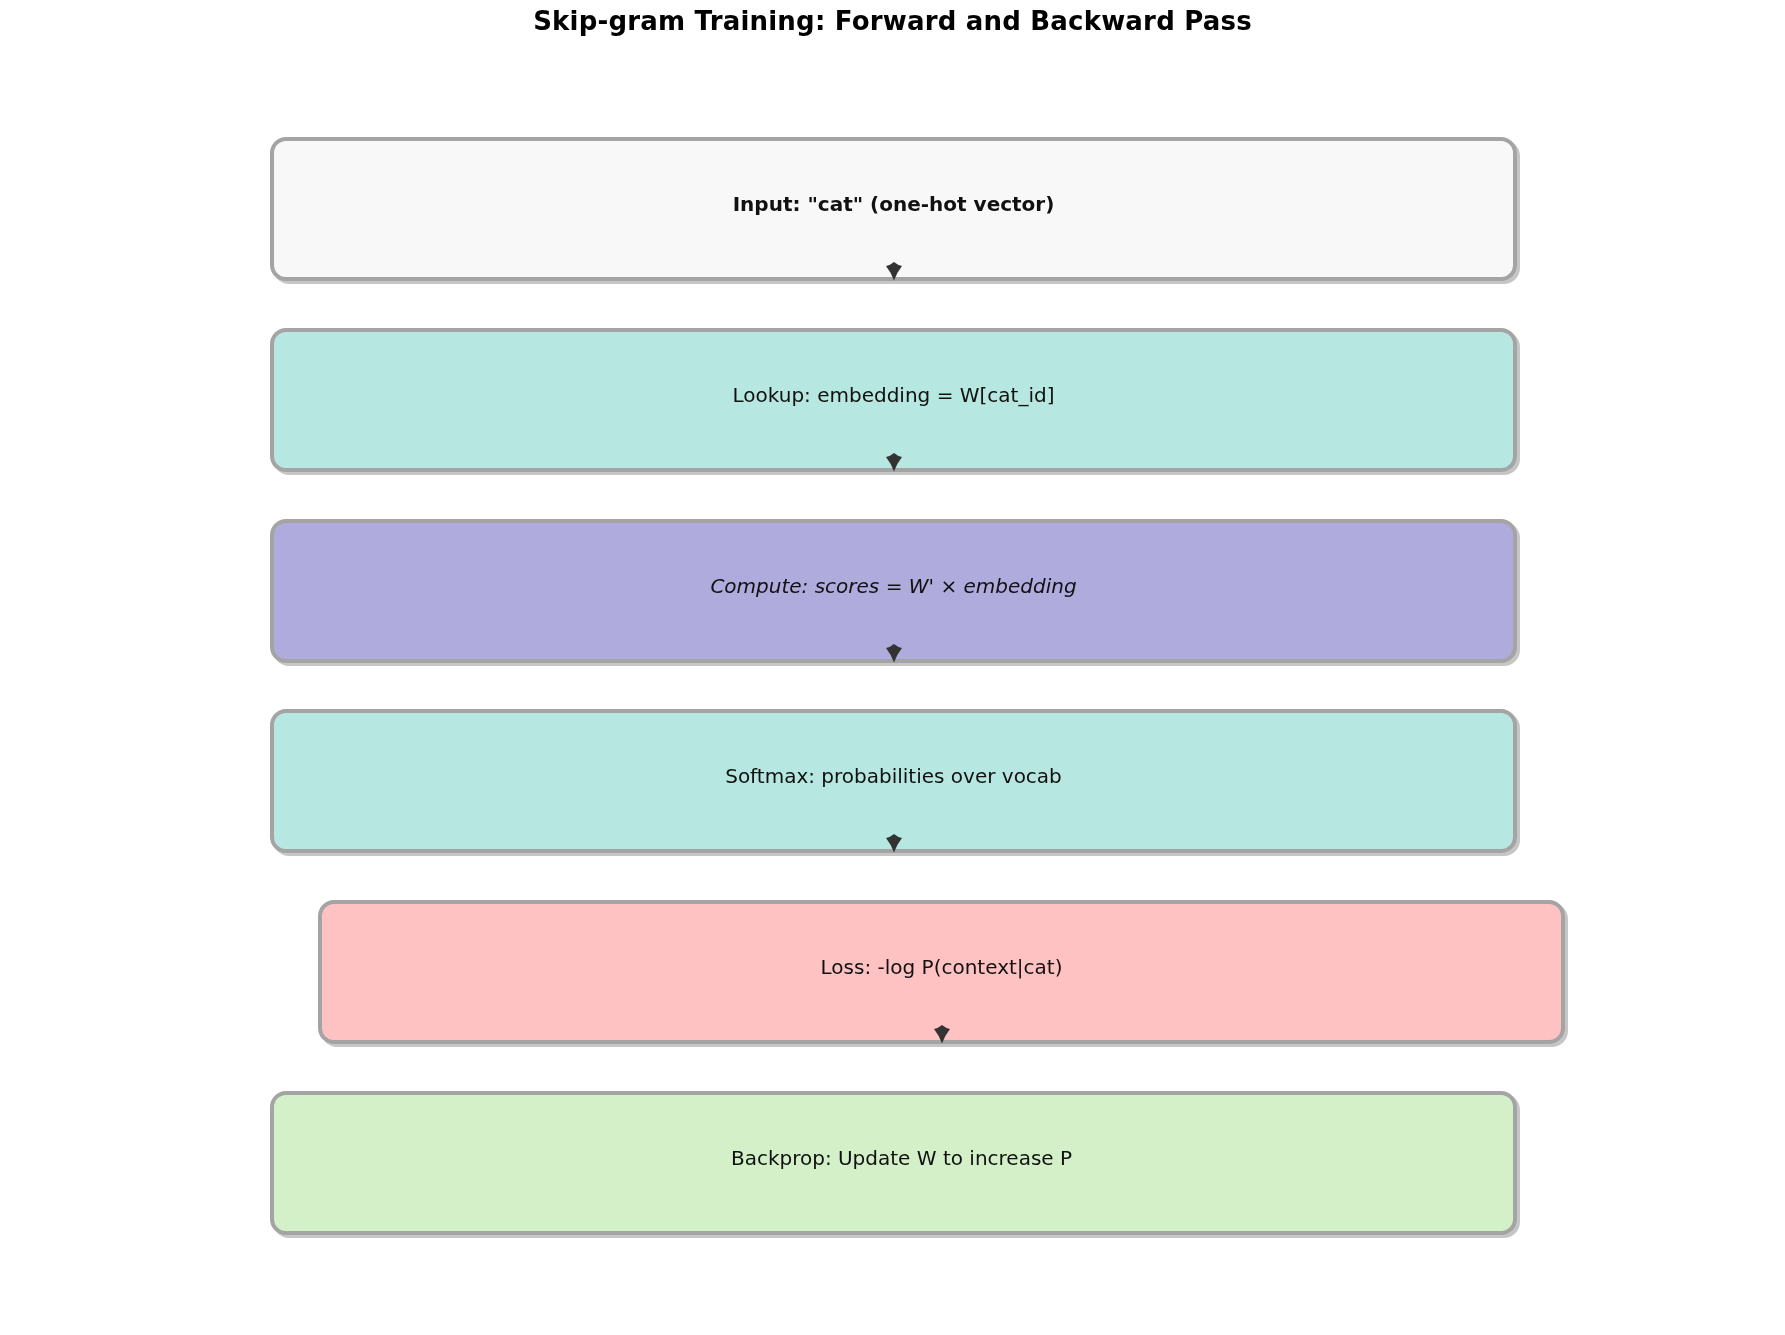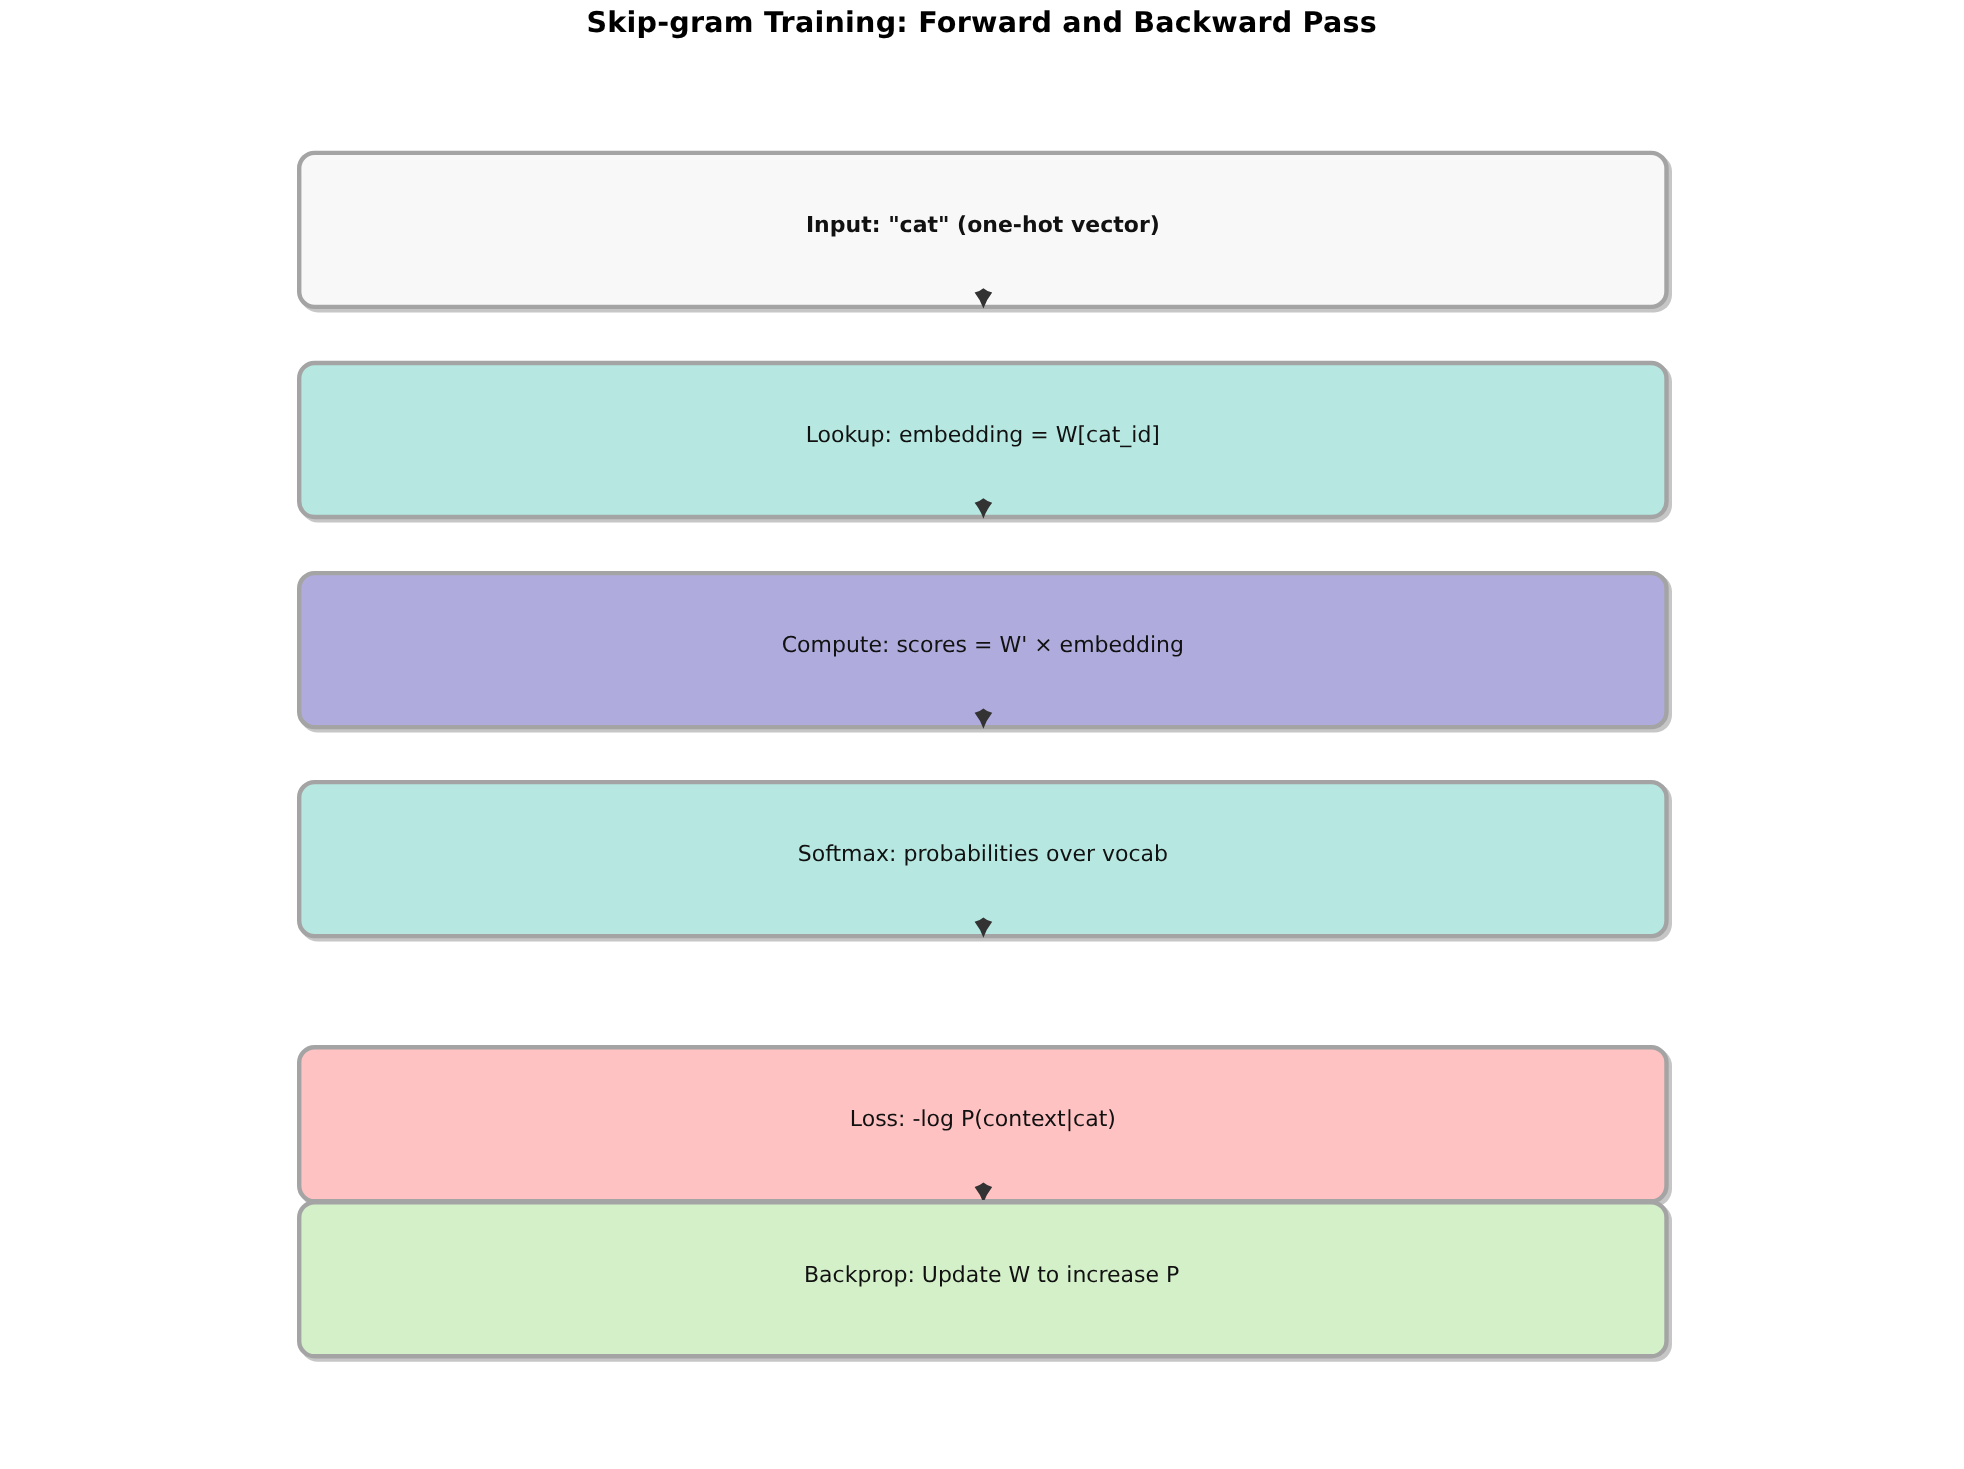--- a/index.html
+++ b/index.html
@@ -35,23 +35,23 @@
     box-sizing: border-box;
     border: 4px solid #a4a4a4;
     border-radius: 16px;
     box-shadow: 3px 3px 0 #c6c6c6;
     display: flex;
     align-items: center;
     justify-content: center;
   }
   .b1 { top: 137px; }
   .b2 { top: 328px; }
-  .b3 { top: 519px; }
+  .b3 { top: 519px; font-style: italic; }
   .b4 { top: 709px; }
-  .b5 { top: 950px; }
+  .b5 { top: 900px; margin-left: 48px; }
   .b6 { top: 1091px; padding-left: 16px; }
   .box-label {
     font-size: 20px;
     color: #111111;
     padding-bottom: 10px;
     white-space: nowrap;
   }
   .box-label.bold {
     font-weight: bold;
   }

